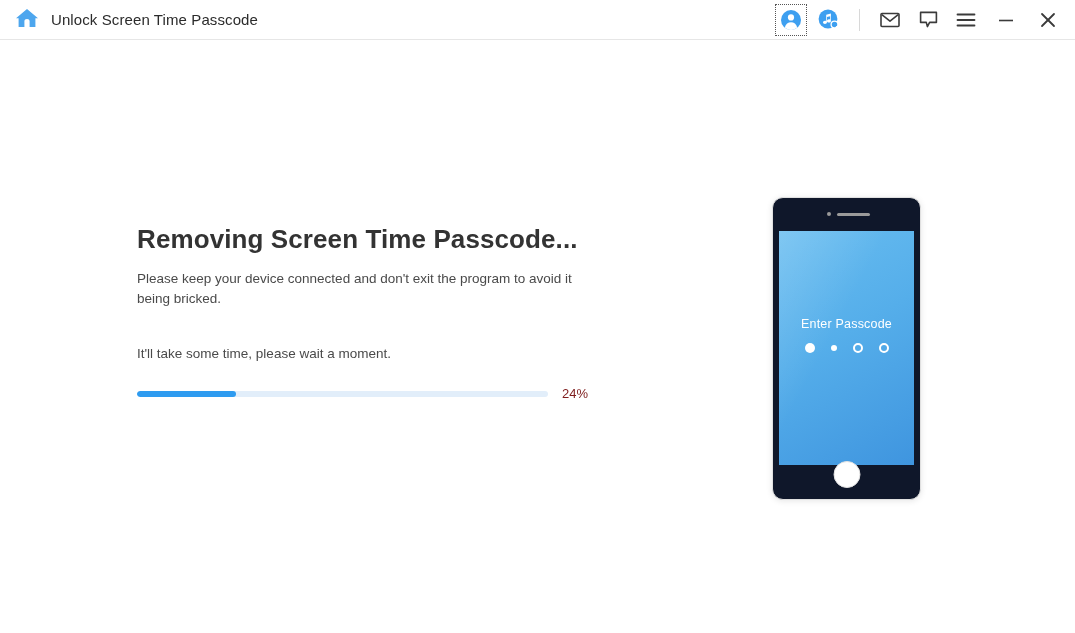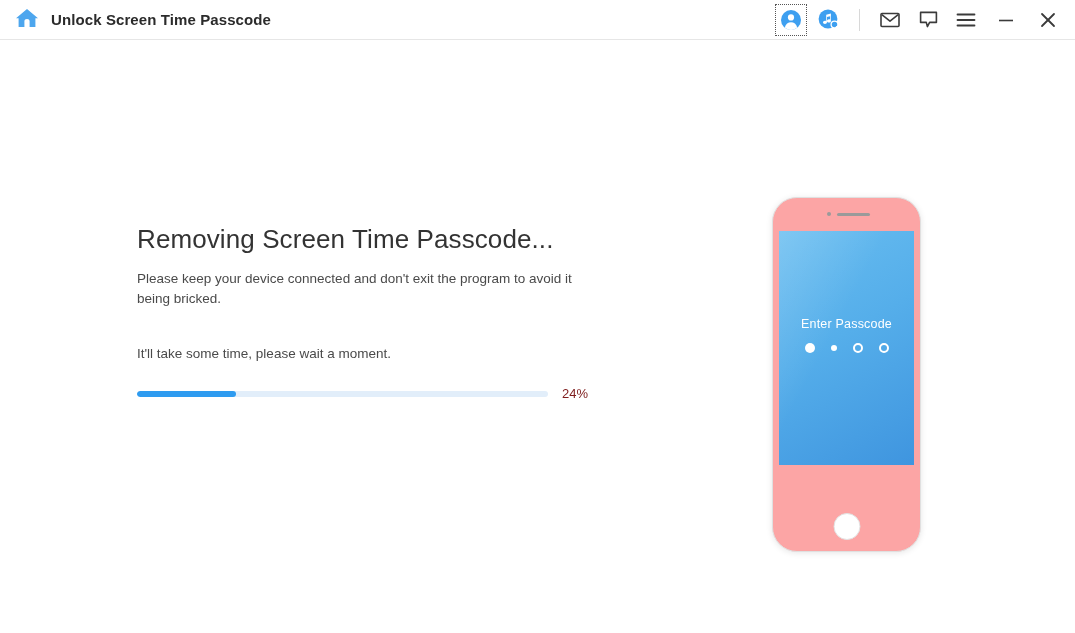--- a/index.html
+++ b/index.html
@@ -19,21 +19,20 @@
   #titlebar {
     position: absolute;
     top: 0; left: 0;
     width: 1075px;
     height: 40px;
     background: #ffffff;
     border-bottom: 1px solid #e6e6e6;
     box-sizing: border-box;
     display: flex;
     align-items: center;
-    font-weight: bold;
   }
   #home-btn {
     width: 34px; height: 30px;
     margin-left: 10px;
     display: flex; align-items: center; justify-content: center;
     cursor: pointer;
   }
   #app-title {
     margin-left: 7px;
     font-size: 15px;
@@ -77,21 +76,21 @@
   
   #content {
     position: absolute;
     left: 137px;
     top: 222px;
     width: 470px;
   }
   #heading {
     font-size: 26px;
     color: #333333;
-    font-weight: normal;
+    font-weight: bold;
     margin: 0;
     letter-spacing: 0.1px;
     line-height: 34px;
   }
   #subtext {
     margin: 13px 0 0 0;
     font-size: 13.5px;
     color: #4a4a4a;
     line-height: 20px;
     width: 455px;
@@ -125,24 +124,24 @@
     font-size: 13px;
     color: #4b9fe8;
   }
 
   
   #phone {
     position: absolute;
     left: 772px;
     top: 197px;
     width: 149px;
-    height: 355px;
-    background: #fca5a5;
+    height: 303px;
+    background: #0f172a;
     border: 1px solid #e0e0e0;
-    border-radius: 25px;
+    border-radius: 11px;
     box-shadow: 0 1px 6px rgba(0,0,0,0.10);
     box-sizing: border-box;
   }
   #phone-camera {
     position: absolute;
     left: 54px; top: 14px;
     width: 4px; height: 4px;
     border-radius: 50%;
     background: #9a9a9a;
   }

